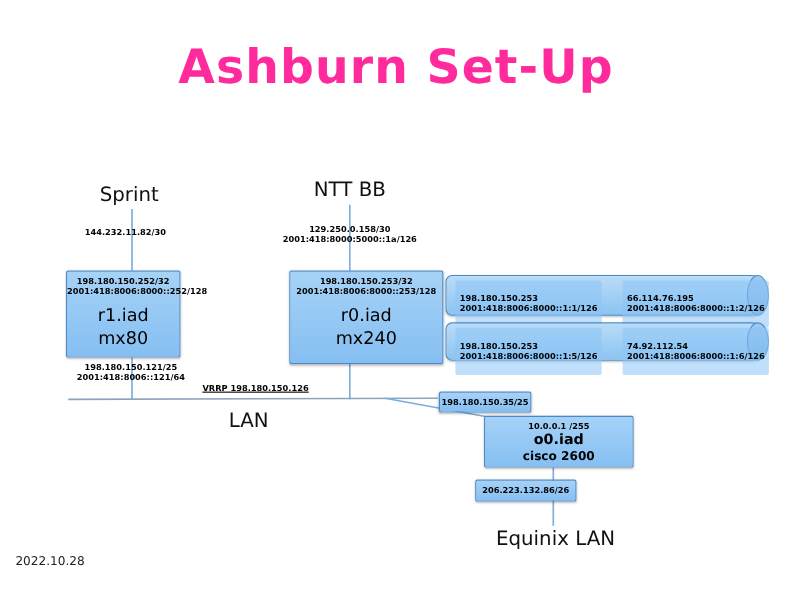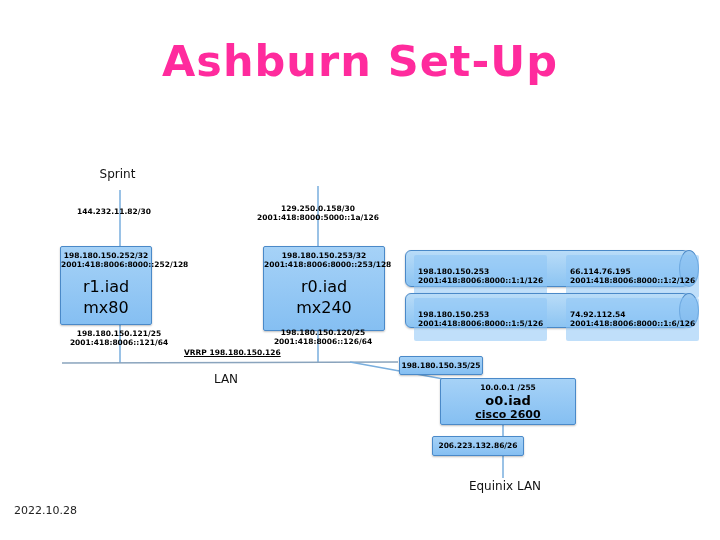--- a/index.html
+++ b/index.html
@@ -7,21 +7,21 @@
   .slide {
     position:relative; width:720px; height:540px; margin:0 auto;
     background:#ffffff; overflow:hidden;
     font-family:"DejaVu Sans", sans-serif; color:#000;
   }
   .abs { position:absolute; }
   .title {
     top:36px; left:0; width:720px; text-align:center;
     font-size:43px; font-weight:bold; color:#ff2b9d; letter-spacing:1px;
   }
-  .biglabel { font-size:12px; text-align:center; color:#111; }
+  .biglabel { font-size:18px; text-align:center; color:#111; }
   .tiny { font-size:7.5px; font-weight:bold; line-height:1.25; text-align:center; color:#000; }
   .tiny-left { text-align:left; }
   .nbox {
     background:linear-gradient(#a6d2f7,#85bff2);
     border:1px solid #4a89c8; border-radius:2px;
     box-shadow:0 1px 2px rgba(0,0,0,0.25);
   }
   .router-box { text-align:center; padding-top:4px; }
   .router-name { font-size:16px; margin-top:7px; }
   .router-model { font-size:16px; margin-top:2px; }
@@ -54,35 +54,36 @@
     <line x1="120" y1="325" x2="120" y2="363" stroke="#79aede" stroke-width="1.5"></line>
     <line x1="318" y1="331" x2="318" y2="363" stroke="#79aede" stroke-width="1.5"></line>
     <line x1="62" y1="363" x2="398" y2="362" stroke="#8aa4bd" stroke-width="1.5"></line>
     <line x1="350" y1="362" x2="460" y2="382" stroke="#79aede" stroke-width="1.5"></line>
     <line x1="503" y1="425" x2="503" y2="478" stroke="#79aede" stroke-width="1.5"></line>
   </svg>
 
   <div class="abs title">Ashburn Set-Up</div>
 
   <div class="abs biglabel" style="left:70px; top:167px; width:95px;">Sprint</div>
+  <div class="abs biglabel" style="left:273px; top:162px; width:90px;">NTT BB</div>
 
   <div class="abs tiny" style="left:58px; top:207px; width:112px;">144.232.11.82/30</div>
   <div class="abs" style="left:250px; top:204px; width:136px;">
     <div class="tiny">129.250.0.158/30</div>
     <div class="tiny">2001:418:8000:5000::1a/126</div>
   </div>
 
-  <div class="abs nbox router-box" style="left:60px; top:246px; width:92px; height:79px;">
+  <div class="abs nbox router-box" style="left:60px; top:246px; width:104px; height:79px;">
     <div class="tiny">198.180.150.252/32</div>
     <div class="tiny">2001:418:8006:8000::252/128</div>
     <div class="router-name">r1.iad</div>
     <div class="router-model">mx80</div>
   </div>
 
-  <div class="abs nbox router-box" style="left:263px; top:246px; width:122px; height:85px;">
+  <div class="abs nbox router-box" style="left:263px; top:246px; width:140px; height:85px;">
     <div class="tiny">198.180.150.253/32</div>
     <div class="tiny">2001:418:8006:8000::253/128</div>
     <div class="router-name">r0.iad</div>
     <div class="router-model">mx240</div>
   </div>
 
   <div class="abs cylinder" style="left:405px; top:250px; width:292px; height:37px;">
     <div class="cyl-cap"></div>
     <div class="cyl-text tiny tiny-left" style="left:8px;">
       <div>198.180.150.253</div>
@@ -103,36 +104,32 @@
     <div class="cyl-text tiny tiny-left" style="left:160px;">
       <div>74.92.112.54</div>
       <div>2001:418:8006:8000::1:6/126</div>
     </div>
   </div>
 
   <div class="abs" style="left:62px; top:329px; width:114px;">
     <div class="tiny">198.180.150.121/25</div>
     <div class="tiny">2001:418:8006::121/64</div>
   </div>
-  <div class="abs" style="left:266px; top:328px; width:114px;">
-    <div class="tiny">198.180.150.120/25</div>
-    <div class="tiny">2001:418:8006::126/64</div>
-  </div>
 
   <div class="abs tiny tiny-left" style="left:184px; top:348px; width:140px;text-decoration:underline;">VRRP 198.180.150.126</div>
   <div class="abs biglabel" style="left:196px; top:372px; width:60px;">LAN</div>
 
   <div class="abs nbox small-box" style="left:399px; top:356px; width:84px; height:19px;">
     <span class="tiny">198.180.150.35/25</span>
   </div>
 
   <div class="abs nbox router-box" style="left:440px; top:378px; width:136px; height:47px;">
     <div class="tiny">10.0.0.1 /255</div>
     <div style="font-size:13px; font-weight:bold; margin-top:1px;">o0.iad</div>
-    <div style="font-size:11px; font-weight:bold;text-decoration:underline;">cisco 2600</div>
+    <div style="font-size:11px; font-weight:bold;">cisco 2600</div>
   </div>
 
   <div class="abs nbox small-box" style="left:432px; top:436px; width:92px; height:20px;">
     <span class="tiny">206.223.132.86/26</span>
   </div>
 
   <div class="abs biglabel" style="left:446px; top:479px; width:118px;">Equinix LAN</div>
 
   <div class="abs date" style="left:14px; top:504px;">2022.10.28</div>
 

